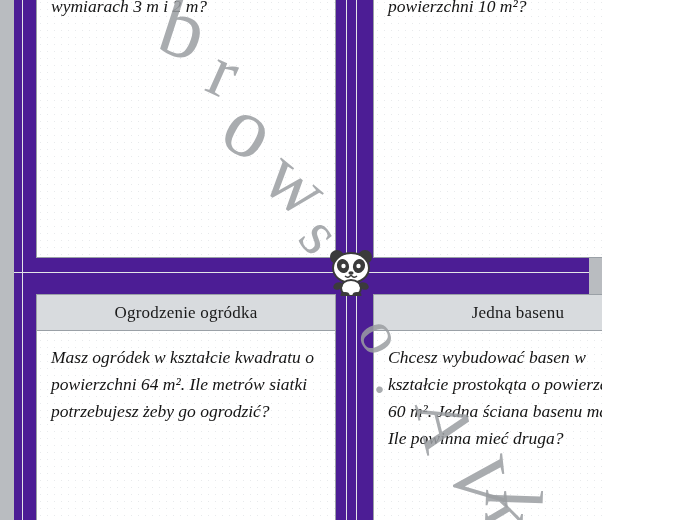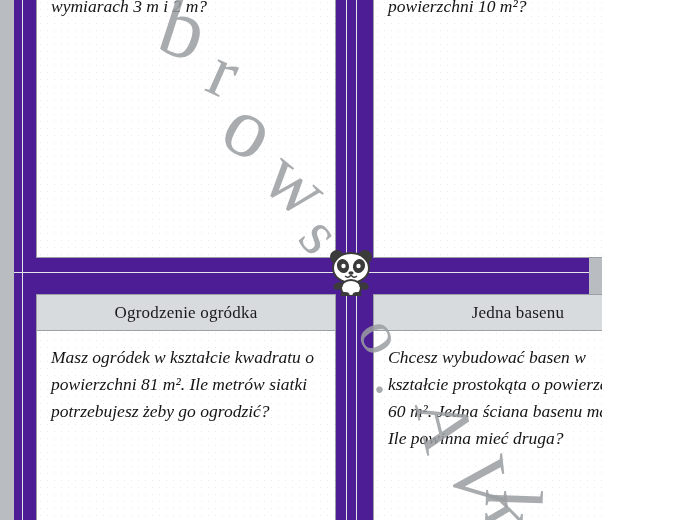--- a/index.html
+++ b/index.html
@@ -143,21 +143,21 @@
     <div class="card-body" style="padding-top:36px;">
       <div class="card-text">powierzchni 10 m²?</div>
     </div>
   </div>
 
   <div class="card" id="card-bl">
     <div class="card-header">
       <span class="card-title">Ogrodzenie ogródka</span>
     </div>
     <div class="card-body">
-      <div class="card-text">Masz ogródek w kształcie kwadratu o powierzchni 81 m². Ile metrów siatki potrzebujesz żeby go ogrodzić?</div>
+      <div class="card-text">Masz ogródek w kształcie kwadratu o powierzchni 64 m². Ile metrów siatki potrzebujesz żeby go ogrodzić?</div>
     </div>
   </div>
 
   <div class="card" id="card-br">
     <div class="card-header">
       <span class="card-title">Jedna basenu</span>
     </div>
     <div class="card-body">
       <div class="card-text">Chcesz wybudować basen w kształcie prostokąta o powierzchni 60 m². Jedna ściana basenu ma 5 m. Ile powinna mieć druga?</div>
     </div>

